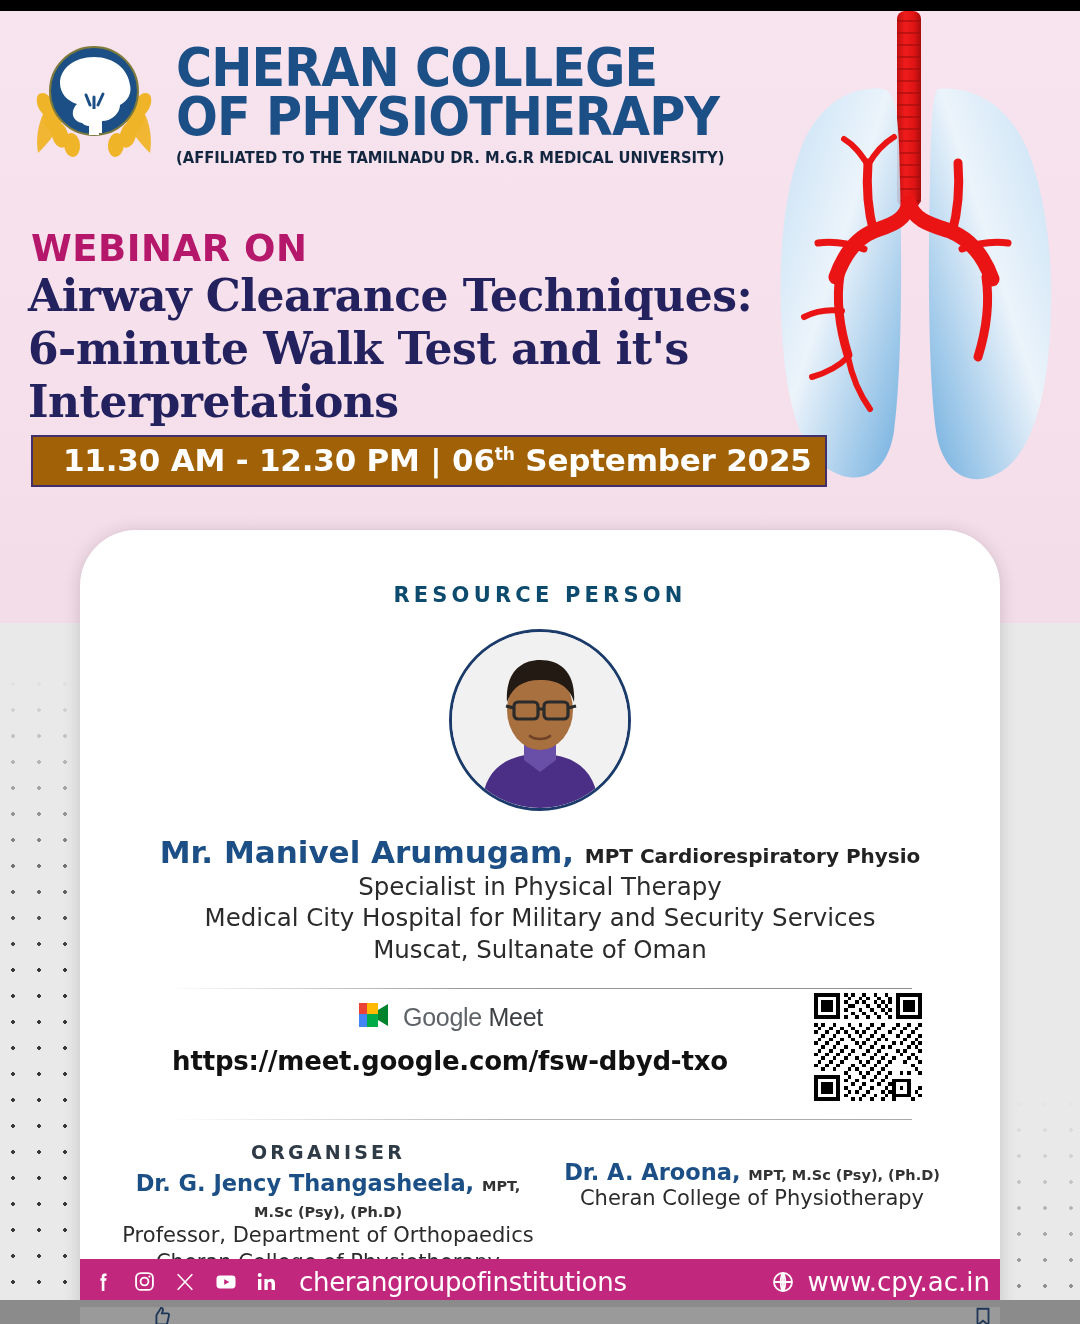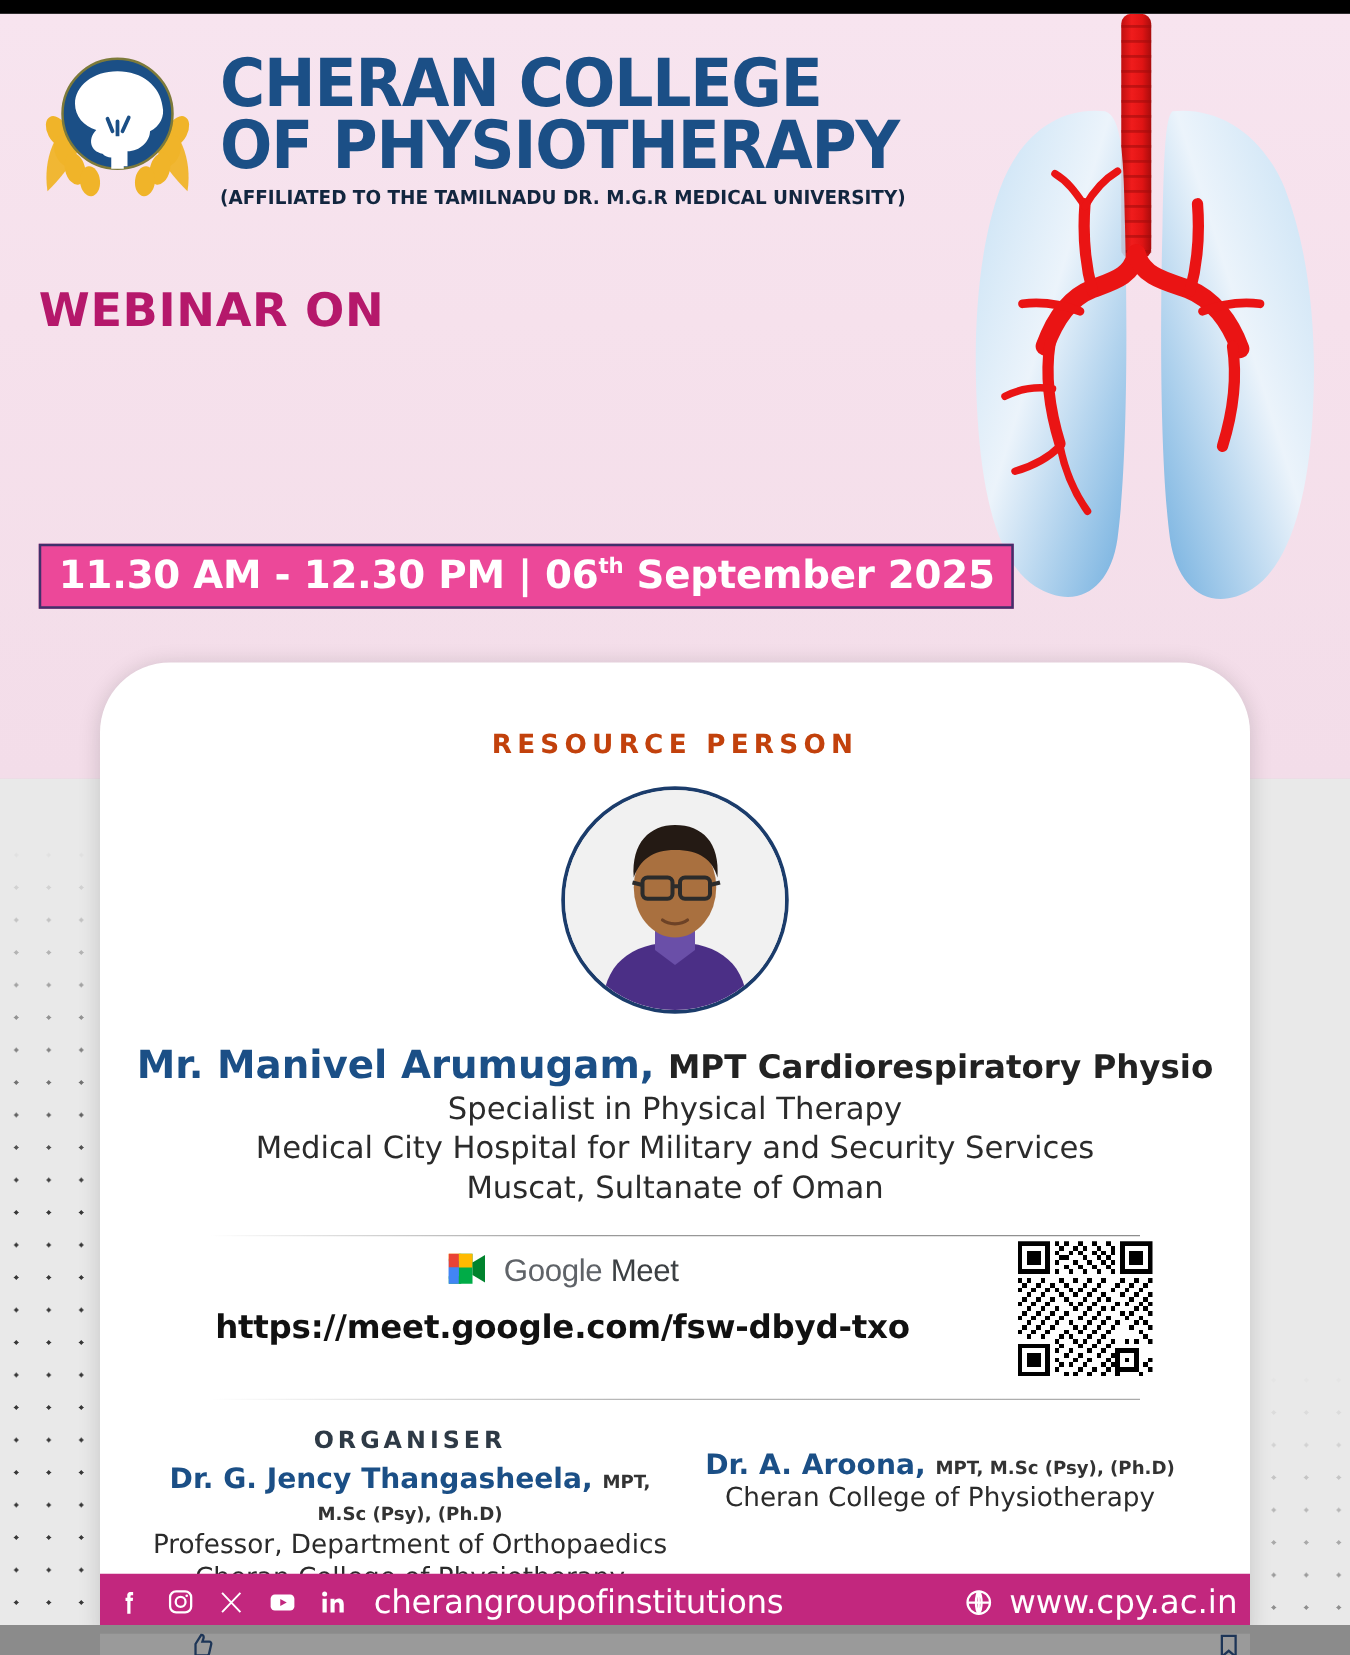--- a/index.html
+++ b/index.html
@@ -45,38 +45,38 @@
 
   
   .lungs{position:absolute;right:-6px;top:0px;width:330px;height:500px;}
 
   
   .webinar-on{position:absolute;left:31px;top:216px;font-size:37px;font-weight:bold;
     color:#b5186b;letter-spacing:.5px;font-family:"DejaVu Sans","Liberation Sans",sans-serif;}
   .wtitle{position:absolute;left:28px;top:258px;width:730px;color:#23215e;
     font-family:"DejaVu Serif","Liberation Serif",serif;font-weight:bold;font-size:44px;line-height:1.21;
     letter-spacing:-.5px;}
-  .datebar{position:absolute;left:31px;top:424px;display:inline-block;background:#ec4899;
-    border:2px solid #41306b;padding:5px 13px 7px 14px;color:#fff;font-size:31px;font-weight:bold;
+  .datebar{position:absolute;left:31px;top:424px;display:inline-block;background:#a16207;
+    border:2px solid #41306b;padding:5px 13px 7px 30px;color:#fff;font-size:31px;font-weight:bold;
     font-family:"DejaVu Sans","Liberation Sans",sans-serif;white-space:nowrap;letter-spacing:-.2px;}
   .datebar sup{font-size:17px;vertical-align:super;}
 
   
   .card{position:absolute;left:80px;top:519px;width:920px;height:781px;background:#fff;
     border-radius:56px 56px 0 0;box-shadow:0 2px 18px rgba(0,0,0,.16);overflow:hidden;}
 
-  .rp-label{margin-top:53px;text-align:center;font-size:21px;font-weight:bold;color:#c2410c;
+  .rp-label{margin-top:53px;text-align:center;font-size:21px;font-weight:bold;color:#0c4a6e;
     letter-spacing:4.2px;font-family:"DejaVu Sans","Liberation Sans",sans-serif;}
   .photo-wrap{margin:22px auto 0;width:176px;height:176px;border-radius:50%;
     border:3.5px solid #1b3c6b;overflow:hidden;position:relative;background:#e8e8e8;}
 
   .speaker{margin-top:24px;text-align:center;}
   .sp-name{font-size:31px;font-weight:bold;color:#1b4f86;
     font-family:"DejaVu Sans","Liberation Sans",sans-serif;line-height:1.15;}
-  .sp-name .deg{font-size:26px;color:#222;font-weight:bold;}
+  .sp-name .deg{font-size:20px;color:#222;font-weight:bold;}
   .sp-line{font-size:24.5px;color:#2b2b2b;line-height:1.30;
     font-family:"DejaVu Sans","Liberation Sans",sans-serif;}
 
   .divider{height:1px;background:linear-gradient(90deg,rgba(160,160,160,0) 0%,#9a9a9a 40%,#8d8d8d 100%);
     margin:22px 88px 0 88px;}
   .divider.bot{background:linear-gradient(90deg,rgba(160,160,160,0) 0%,#b5b5b5 45%,#aaaaaa 100%);margin-top:25px;}
 
   .meetrow{position:relative;height:105px;}
   .meetcol{position:absolute;left:60px;top:12px;width:620px;text-align:center;}
   .gm-logo{display:inline-flex;align-items:center;gap:12px;}
@@ -197,20 +197,25 @@
         </svg>
       </div>
       <div class="brandtext">
         <div class="brand-l1">CHERAN COLLEGE</div>
         <div class="brand-l2">OF PHYSIOTHERAPY</div>
         <div class="brand-sub">(AFFILIATED TO THE TAMILNADU DR. M.G.R MEDICAL UNIVERSITY)</div>
       </div>
     </div>
 
     <div class="webinar-on">WEBINAR ON</div>
+    <div class="wtitle">
+      <div>Airway Clearance Techniques:</div>
+      <div> 6-minute Walk Test and it's</div>
+      <div>Interpretations</div>
+    </div>
     <div class="datebar"><span>11.30 AM - 12.30 PM | 06</span><sup>th</sup><span> September 2025</span></div>
 
     <div class="card">
 
       <div class="rp-label">RESOURCE PERSON</div>
 
       <div class="photo-wrap">
         <svg viewBox="0 0 176 176" width="176" height="176" xmlns="http://www.w3.org/2000/svg">
           <rect width="176" height="176" fill="#f1f1f1"></rect>
           <path d="M30 176 C30 140 52 122 88 122 C124 122 146 140 146 176 Z" fill="#4b2f86"></path>

